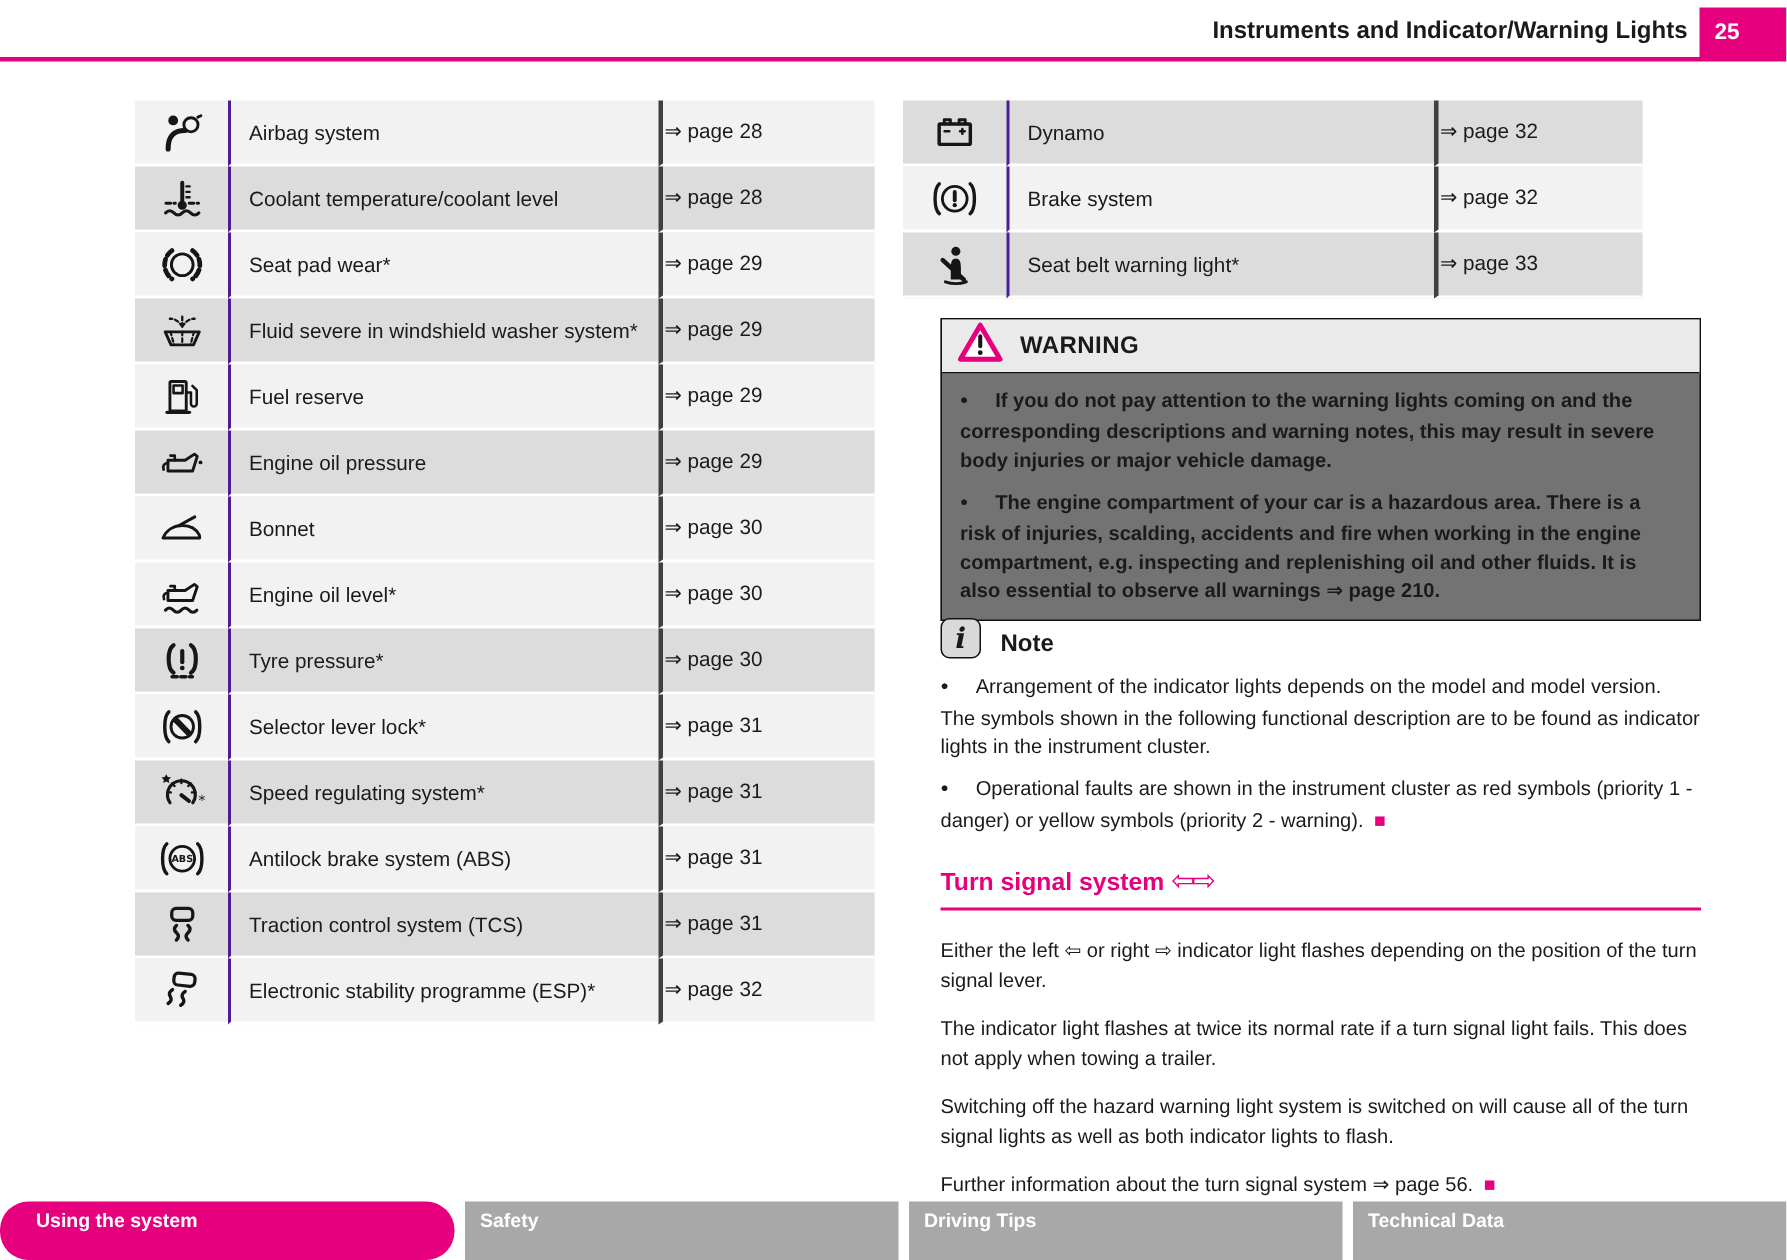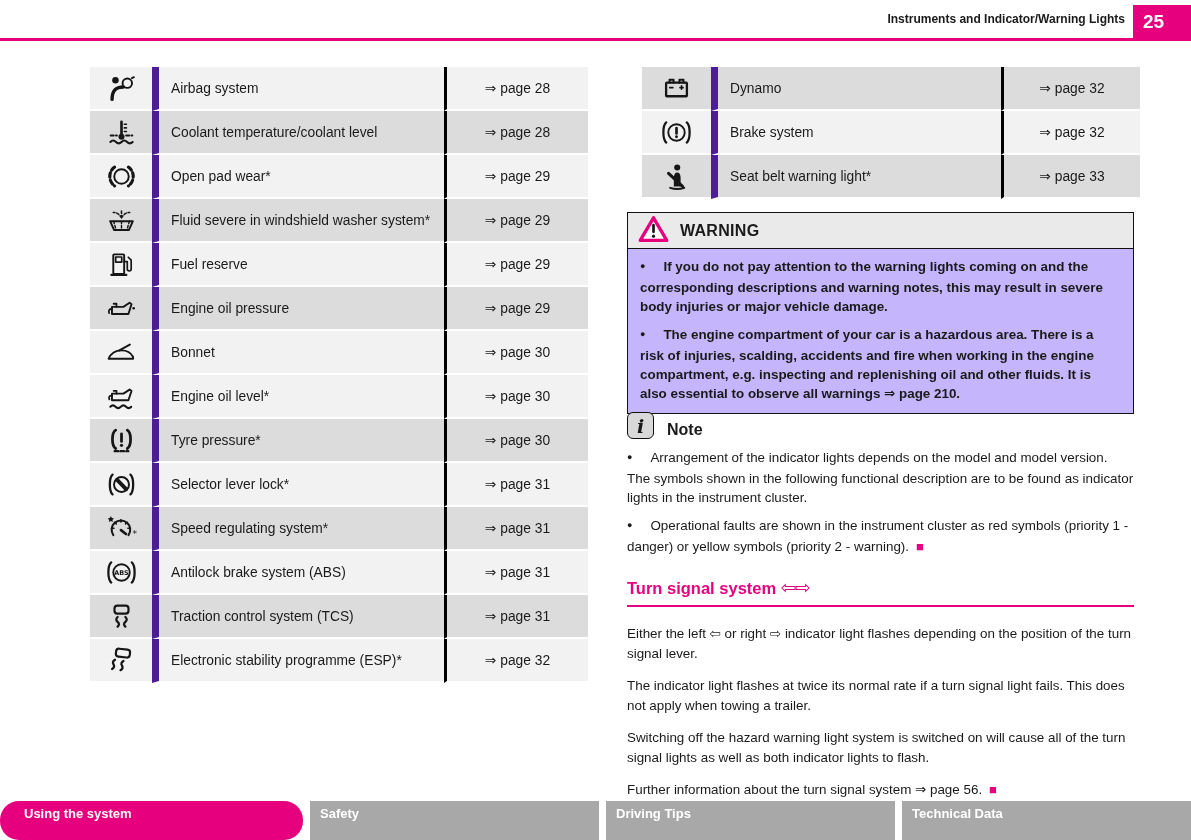--- a/index.html
+++ b/index.html
@@ -1,39 +1,39 @@
 <!DOCTYPE html>
 <html><head>
 <meta charset="utf-8">
 <style>
   :root{ --accent:#e6007e; --ink:#1a1a1a; --row-light:#f2f2f2; --row-dark:#dcdcdc; --nav-gray:#a8a8a8; }
   html,body{margin:0;padding:0;}
   body{width:1191px;height:840px;background:#fff;position:relative;overflow:hidden;
        font-family:"Liberation Sans","DejaVu Sans",sans-serif;color:var(--ink);}
   
-  .page-title{position:absolute;top:12px;right:66px;font-size:12px;font-weight:bold;white-space:nowrap;}
+  .page-title{position:absolute;top:12px;right:66px;font-size:16px;font-weight:bold;white-space:nowrap;}
   .page-badge{position:absolute;top:5px;left:1133px;width:58px;height:33px;background:var(--accent);
-      color:#fff;font-weight:bold;font-size:19px;display:flex;align-items:center;padding-left:10px;box-sizing:border-box;}
+      color:#fff;font-weight:bold;font-size:15px;display:flex;align-items:center;padding-left:10px;box-sizing:border-box;}
   .header-rule{position:absolute;top:38px;left:0;width:1191px;height:3px;background:var(--accent);}
   
   .lights-table{border-collapse:separate;border-spacing:0;table-layout:fixed;}
   .lights-table td{border-bottom:2px solid #fff;height:40px;vertical-align:middle;font-size:13.8px;}
   .lights-table tr.light td{background:var(--row-light);}
   .lights-table tr.dark td{background:var(--row-dark);}
   .c-icon{width:60px;text-align:center;}
-  .c-label{width:272px;border-left:7px solid #4c1d95;padding-left:12px;}
-  .c-ref{width:139px;border-left:3px solid #000000;text-align:center;}
+  .c-label{width:272px;border-left:2px solid #4c1d95;padding-left:12px;}
+  .c-ref{width:139px;border-left:3px solid #404040;text-align:left;}
   #left-table{position:absolute;left:90px;top:67px;width:477px;}
-  #right-table{position:absolute;left:642px;top:67px;width:480px;}
+  #right-table{position:absolute;left:602px;top:67px;width:480px;}
   #right-table .c-icon{width:67px;}
   #right-table .c-label{width:270px;}
   #right-table .c-ref{width:134px;}
   .c-icon svg{vertical-align:middle;}
   
-  .warning-box{position:absolute;left:627px;top:212px;width:507px;border:1.6px solid #111;box-sizing:border-box;background:#c4b5fd;}
+  .warning-box{position:absolute;left:627px;top:212px;width:507px;border:1.6px solid #111;box-sizing:border-box;background:#737373;}
   .warn-head{display:flex;align-items:center;gap:11px;background:#eaeaea;border-bottom:1.2px solid #111;
       height:36px;padding:0 10px;box-sizing:border-box;}
   .warn-title{font-size:16px;font-weight:bold;letter-spacing:.3px;}
   .warn-body{padding:8px 12px 10px;}
   .bullet-item{font-size:13.4px;line-height:19px;margin-bottom:9px;}
   .bullet-item:last-child{margin-bottom:0;}
   .bullet-item.bold{font-weight:bold;}
   .bullet{font-size:9px;margin-right:18px;position:relative;top:-2px;}
   
   .note-box{position:absolute;left:627px;top:412px;width:507px;}
@@ -85,21 +85,21 @@
           </svg></td>
         <td class="c-label">Coolant temperature/coolant level</td>
         <td class="c-ref">⇒ page 28</td>
       </tr>
       <tr class="light">
         <td class="c-icon"><svg viewBox="0 0 24 24" width="31" height="29" fill="none" stroke="#161616" stroke-width="1.6" stroke-linecap="round" stroke-linejoin="round">
             <circle cx="12" cy="12" r="6"></circle>
             <path d="M6.3,4.2 A9.6,9.6 0 0 0 6.3,19.8" stroke-width="2.6" stroke-dasharray="3.6 2.4"></path>
             <path d="M17.7,4.2 A9.6,9.6 0 0 1 17.7,19.8" stroke-width="2.6" stroke-dasharray="3.6 2.4"></path>
           </svg></td>
-        <td class="c-label">Open pad wear*</td>
+        <td class="c-label">Seat pad wear*</td>
         <td class="c-ref">⇒ page 29</td>
       </tr>
       <tr class="dark">
         <td class="c-icon"><svg viewBox="0 0 24 24" width="31" height="29" fill="none" stroke="#161616" stroke-width="1.6" stroke-linecap="round" stroke-linejoin="round">
             <path d="M2.6,12.6 H21.4 L18.2,19.8 H5.8 Z"></path>
             <path d="M12,12.6 V19.8 M5.5,12.6 L7.5,19.8 M18.5,12.6 L16.5,19.8" stroke-width="1.2" stroke-dasharray="2 1.6"></path>
             <path d="M12,9.8 V4.2 M12,9.8 C10,6.5 7.5,5.2 5.2,5.4 M12,9.8 C14,6.5 16.5,5.2 18.8,5.4" stroke-width="1.3" stroke-dasharray="2 1.6"></path>
           </svg></td>
         <td class="c-label">Fluid severe in windshield washer system*</td>
         <td class="c-ref">⇒ page 29</td>

